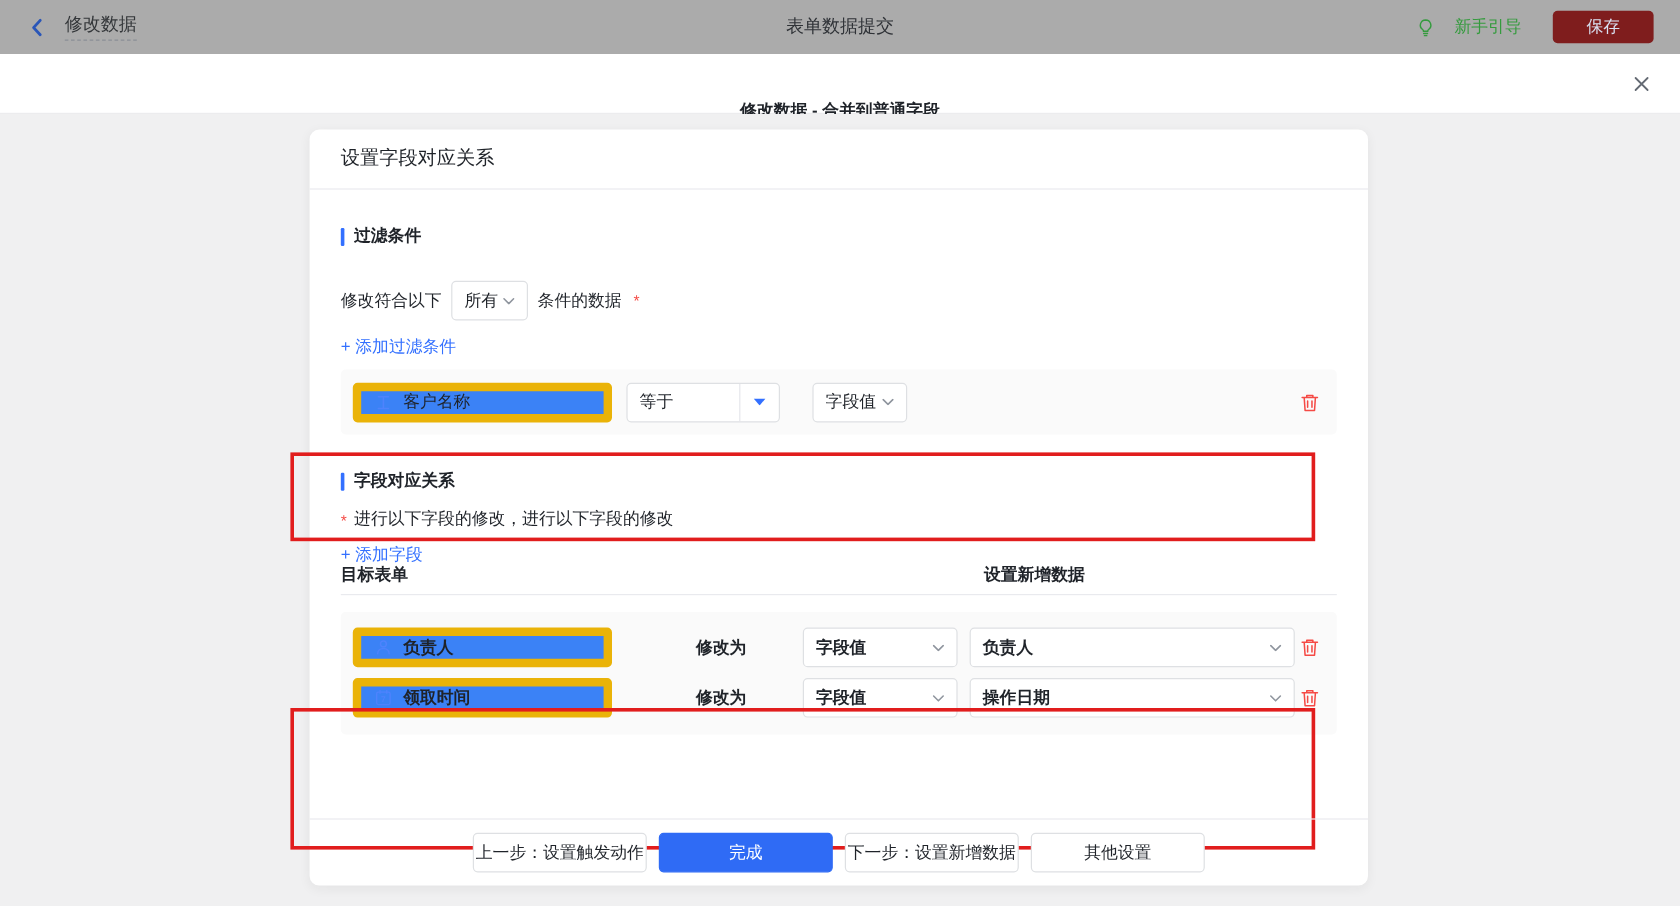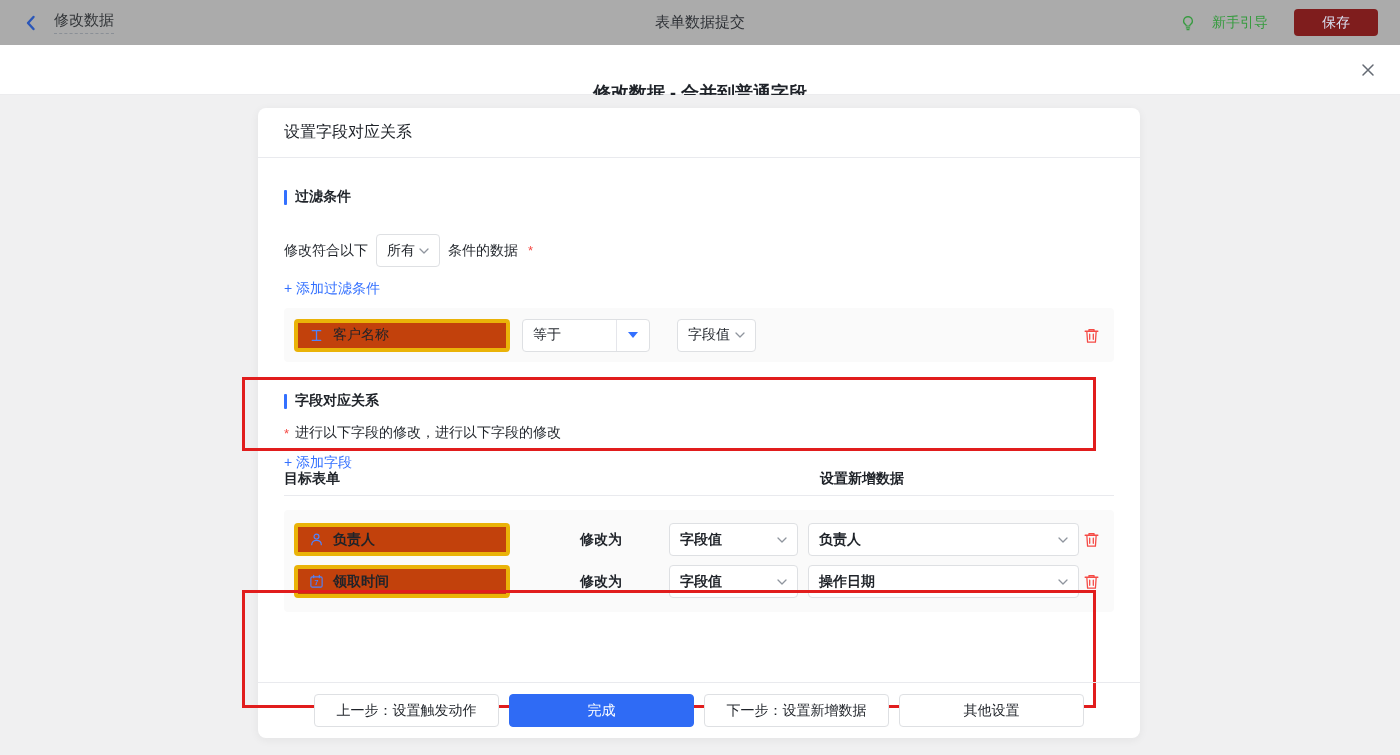--- a/index.html
+++ b/index.html
@@ -11,21 +11,21 @@
   .topbar-left { display:flex; align-items:center; gap:14px; }
   .back-btn { display:flex; align-items:center; cursor:pointer; }
   .topbar-title { font-size:15px; color:#333639; padding-bottom:3px; border-bottom:1px dashed #8a8f96; }
   .topbar-center { position:absolute; left:0; right:0; text-align:center; font-size:15px; color:#2f3237; pointer-events:none; }
   .topbar-right { margin-left:auto; display:flex; align-items:center; gap:26px; z-index:2; }
   .guide { display:flex; align-items:center; gap:16px; color:#359b3e; font-size:14px; cursor:pointer; }
   .save-btn { width:84px; height:27px; background:#7f1d1d; color:#d9e1f2; font-size:14px; border:none; border-radius:4px; display:flex; align-items:center; justify-content:center; cursor:pointer; }
 
   
   .modal-header { position:relative; height:50px; background:#fff; border-bottom:1px solid #ececee; display:flex; align-items:center; justify-content:center; }
-  .modal-title { font-size:18px; font-weight:bold; color:#1f2329;margin-top:46px; }
+  .modal-title { font-size:14px; font-weight:bold; color:#1f2329;margin-top:46px; }
   .close-btn { position:absolute; right:24px; top:17px; cursor:pointer; display:flex; }
 
   
   .body-area { position:relative; height:660px; background:#f0f0f1; }
   .card { position:absolute; left:258px; top:13px; width:882px; height:630px; background:#fff; border-radius:8px; box-shadow:0 2px 10px rgba(31,35,41,.06); }
   .card-header { height:50px; display:flex; align-items:center; padding:0 26px; font-size:16px; color:#1f2329; border-bottom:1px solid #e9eaee; }
   .card-content { padding:0 26px; position:relative; }
 
   .section-title { margin-top:30px; display:flex; align-items:center; gap:8px; font-size:14px; font-weight:bold; color:#1f2329; }
   .section-bar { width:3px; height:15px; background:#3370ff; border-radius:1px; }
@@ -33,42 +33,42 @@
   .condition-row { margin-top:28px; display:flex; align-items:center; gap:8px; font-size:14px; }
   .asterisk { color:#f54a45; font-size:13px; margin-left:2px; }
 
   .sel { height:33px; background:#fff; border:1px solid #dee0e3; border-radius:4px; display:flex; align-items:center; justify-content:space-between; padding:0 10px; font-size:14px; color:#1f2329; cursor:pointer; }
   .sel-sm { width:64px; }
 
   .add-link { margin-top:14px; color:#3370ff; font-size:14px; line-height:15px; cursor:pointer; width:fit-content; }
   .add-link2 { margin-top:13px; }
 
   .gray-row { margin-top:12px; height:54px; background:#fafafa; border-radius:4px; display:flex; align-items:center; padding:0 10px; }
-  .field-box { height:33px; background:#c2410c; border:4px solid #eab308; border-radius:4px; display:flex; align-items:center; gap:9px; padding:0 11px; font-size:14px; }
+  .field-box { height:33px; background:#3b82f6; border:7px solid #eab308; border-radius:4px; display:flex; align-items:center; gap:9px; padding:0 11px; font-size:14px; }
   .fb-filter { width:216px; }
   .op-sel { width:128px; height:33px; background:#fff; border:1px solid #dee0e3; border-radius:4px; display:flex; align-items:stretch; margin-left:12px; cursor:pointer; }
   .op-text { flex:1; display:flex; align-items:center; padding:0 10px; font-size:14px; }
   .op-caret { width:33px; border-left:1px solid #e5e6eb; display:flex; align-items:center; justify-content:center; }
   .vt-filter { width:79px; margin-left:27px; }
   .fv-filter { width:283px; margin-left:26px; }
   .trash { margin-left:auto; margin-right:4px; background:none; border:none; cursor:pointer; display:flex; padding:0; }
 
   .mapping-desc { margin-top:14px; font-size:14px; color:#1f2329; display:flex; align-items:center; gap:6px; }
   .columns-row { position:relative; height:16px; font-size:14px; font-weight:bold; color:#1f2329; }
   .col-right { position:absolute; left:536px; top:0; }
   .columns-divider { margin-top:9px; height:1px; background:#e9eaee; }
 
   .gray-container { margin-top:14px; height:102px; background:#fafafa; border-radius:4px; padding:13px 10px; display:flex; flex-direction:column; gap:9px; }
   .map-row { display:flex; align-items:center;font-weight:bold; }
   .modify-label { margin-left:70px; font-size:14px; color:#1f2329; }
   .vt-map { width:129px; margin-left:47px; }
   .fv-map { width:271px; margin-left:10px; }
 
   .card-footer { position:absolute; left:0; right:0; bottom:0; height:56px; border-top:1px solid #e9eaee; display:flex; align-items:center; justify-content:center; gap:10px; }
-  .btn { height:33px; width:185px; border:1px solid #dee0e3; border-radius:4px; background:#fff; font-size:14px; color:#1f2329; cursor:pointer; font-family:inherit; }
+  .btn { height:33px; width:145px; border:1px solid #dee0e3; border-radius:4px; background:#fff; font-size:14px; color:#1f2329; cursor:pointer; font-family:inherit; }
   .btn-primary { background:#2f6bf5; border-color:#2f6bf5; color:#fff; }
 
   
   .annotation { position:absolute; border:3px solid #e11d1d; pointer-events:none; }
   .anno-1 { left:10px; top:189px; width:854px; height:74px; }
   .anno-2 { left:10px; top:402px; width:854px; height:118px; }
 </style>
 </head>
 <body>
 

